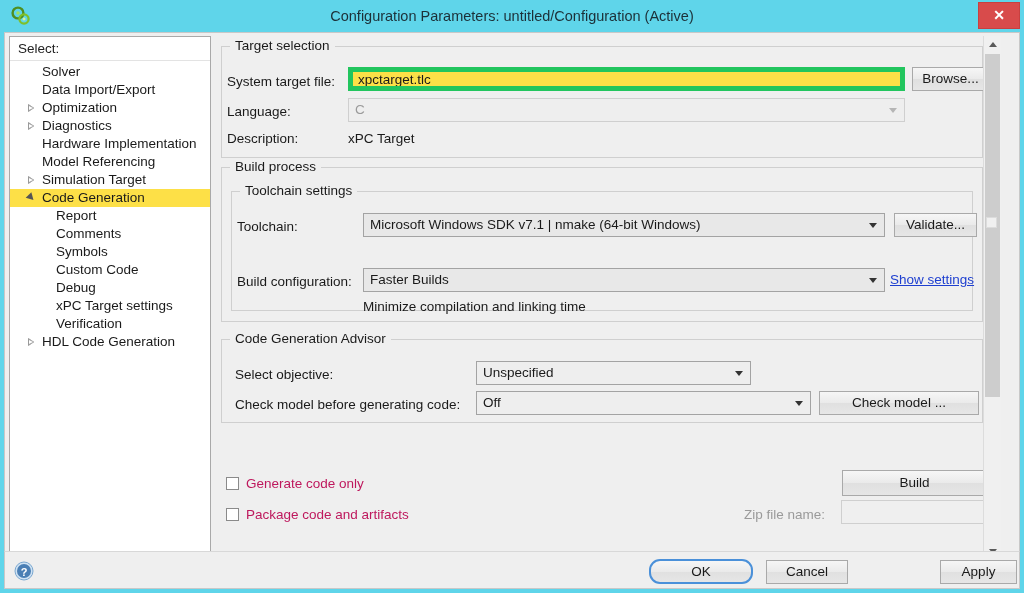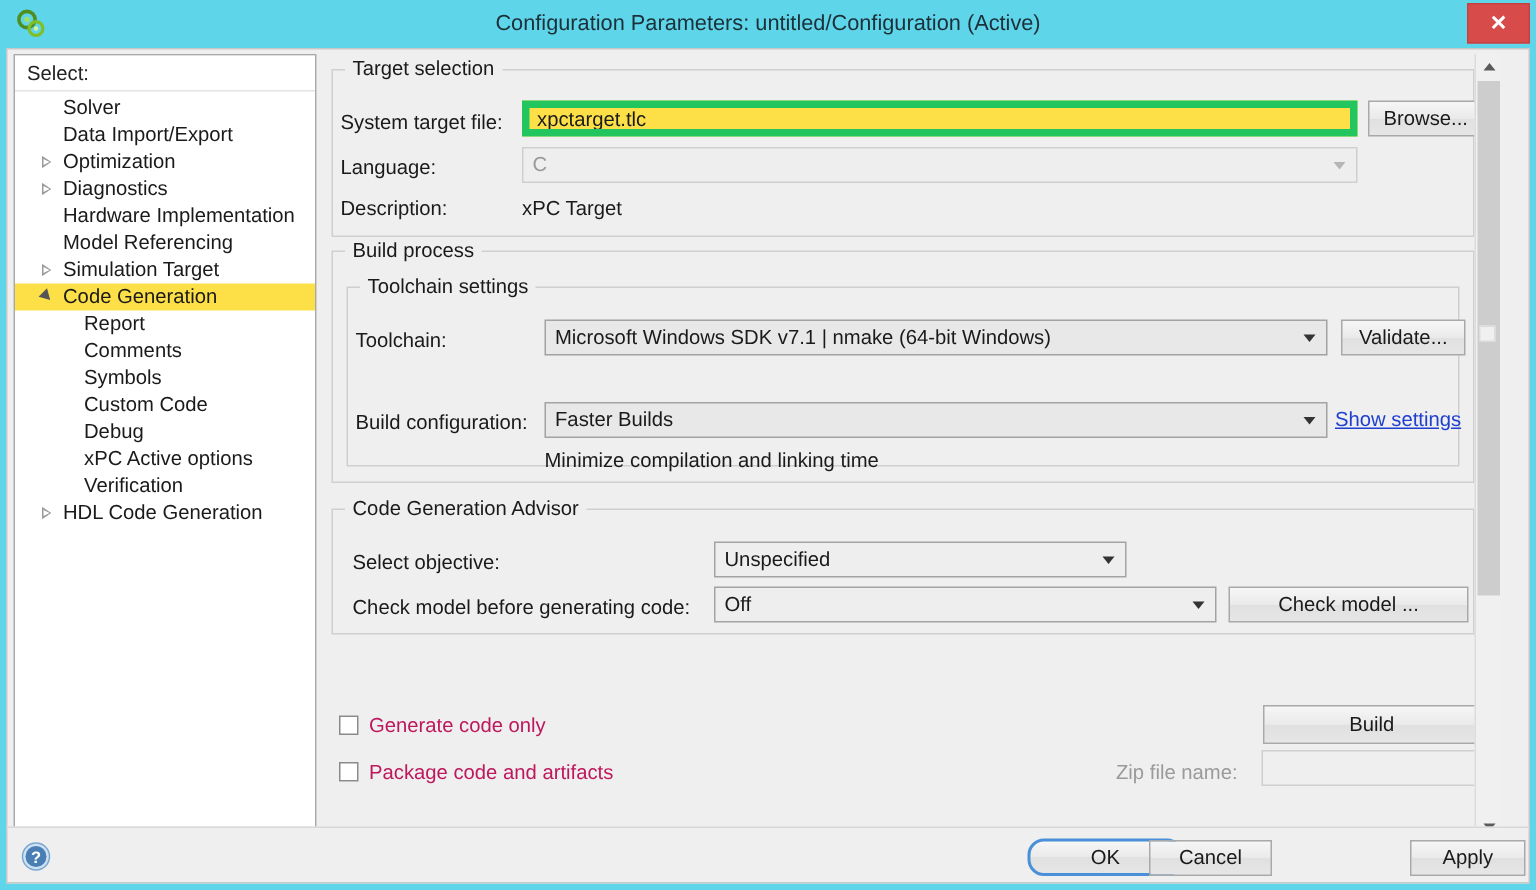--- a/index.html
+++ b/index.html
@@ -326,21 +326,21 @@
           <div class="tree-item lvl0"><span class="arrow collapsed"></span><span class="tlabel">Diagnostics</span></div>
           <div class="tree-item lvl0"><span class="tlabel">Hardware Implementation</span></div>
           <div class="tree-item lvl0"><span class="tlabel">Model Referencing</span></div>
           <div class="tree-item lvl0"><span class="arrow collapsed"></span><span class="tlabel">Simulation Target</span></div>
           <div class="tree-item lvl0 selected"><span class="arrow expanded"></span><span class="tlabel">Code Generation</span></div>
           <div class="tree-item lvl1"><span class="tlabel">Report</span></div>
           <div class="tree-item lvl1"><span class="tlabel">Comments</span></div>
           <div class="tree-item lvl1"><span class="tlabel">Symbols</span></div>
           <div class="tree-item lvl1"><span class="tlabel">Custom Code</span></div>
           <div class="tree-item lvl1"><span class="tlabel">Debug</span></div>
-          <div class="tree-item lvl1"><span class="tlabel">xPC Active options</span></div>
+          <div class="tree-item lvl1"><span class="tlabel">xPC Target settings</span></div>
           <div class="tree-item lvl1"><span class="tlabel">Verification</span></div>
           <div class="tree-item lvl0"><span class="arrow collapsed"></span><span class="tlabel">HDL Code Generation</span></div>
         </div>
     </div>
 
     <div class="pane">
 
       <div class="group" style="left:6px; top:10px; width:762px; height:112px;">
         <div class="group-title">Target selection</div>
       </div>
@@ -426,19 +426,19 @@
   </div>
 
   <div class="bottombar">
     <div class="help-icon">
       <svg width="20" height="20" viewBox="0 0 20 20">
         <circle cx="10" cy="10" r="9" fill="#cfe2f3" stroke="#7aa7d0" stroke-width="1"></circle>
         <circle cx="10" cy="10" r="7" fill="#4a7fb5"></circle>
         <text x="10" y="14.5" text-anchor="middle" font-family="Liberation Sans, sans-serif" font-size="11" font-weight="bold" fill="#ffffff">?</text>
       </svg>
     </div>
-    <div class="btn focus" style="left:680px; top:7px; width:104px; height:25px; line-height:21px;border-radius:11px;">OK</div>
+    <div class="btn focus" style="left:644px; top:7px; width:104px; height:25px; line-height:21px;border-radius:11px;">OK</div>
     <div class="btn" style="left:761px; top:8px; width:82px; height:24px; line-height:22px;">Cancel</div>
     <div class="btn" style="left:848px; top:8px; width:82px; height:24px; line-height:22px;margin-top:48px;">Help</div>
     <div class="btn" style="left:935px; top:8px; width:77px; height:24px; line-height:22px;">Apply</div>
   </div>
 
 </div>
 
 </body></html>

